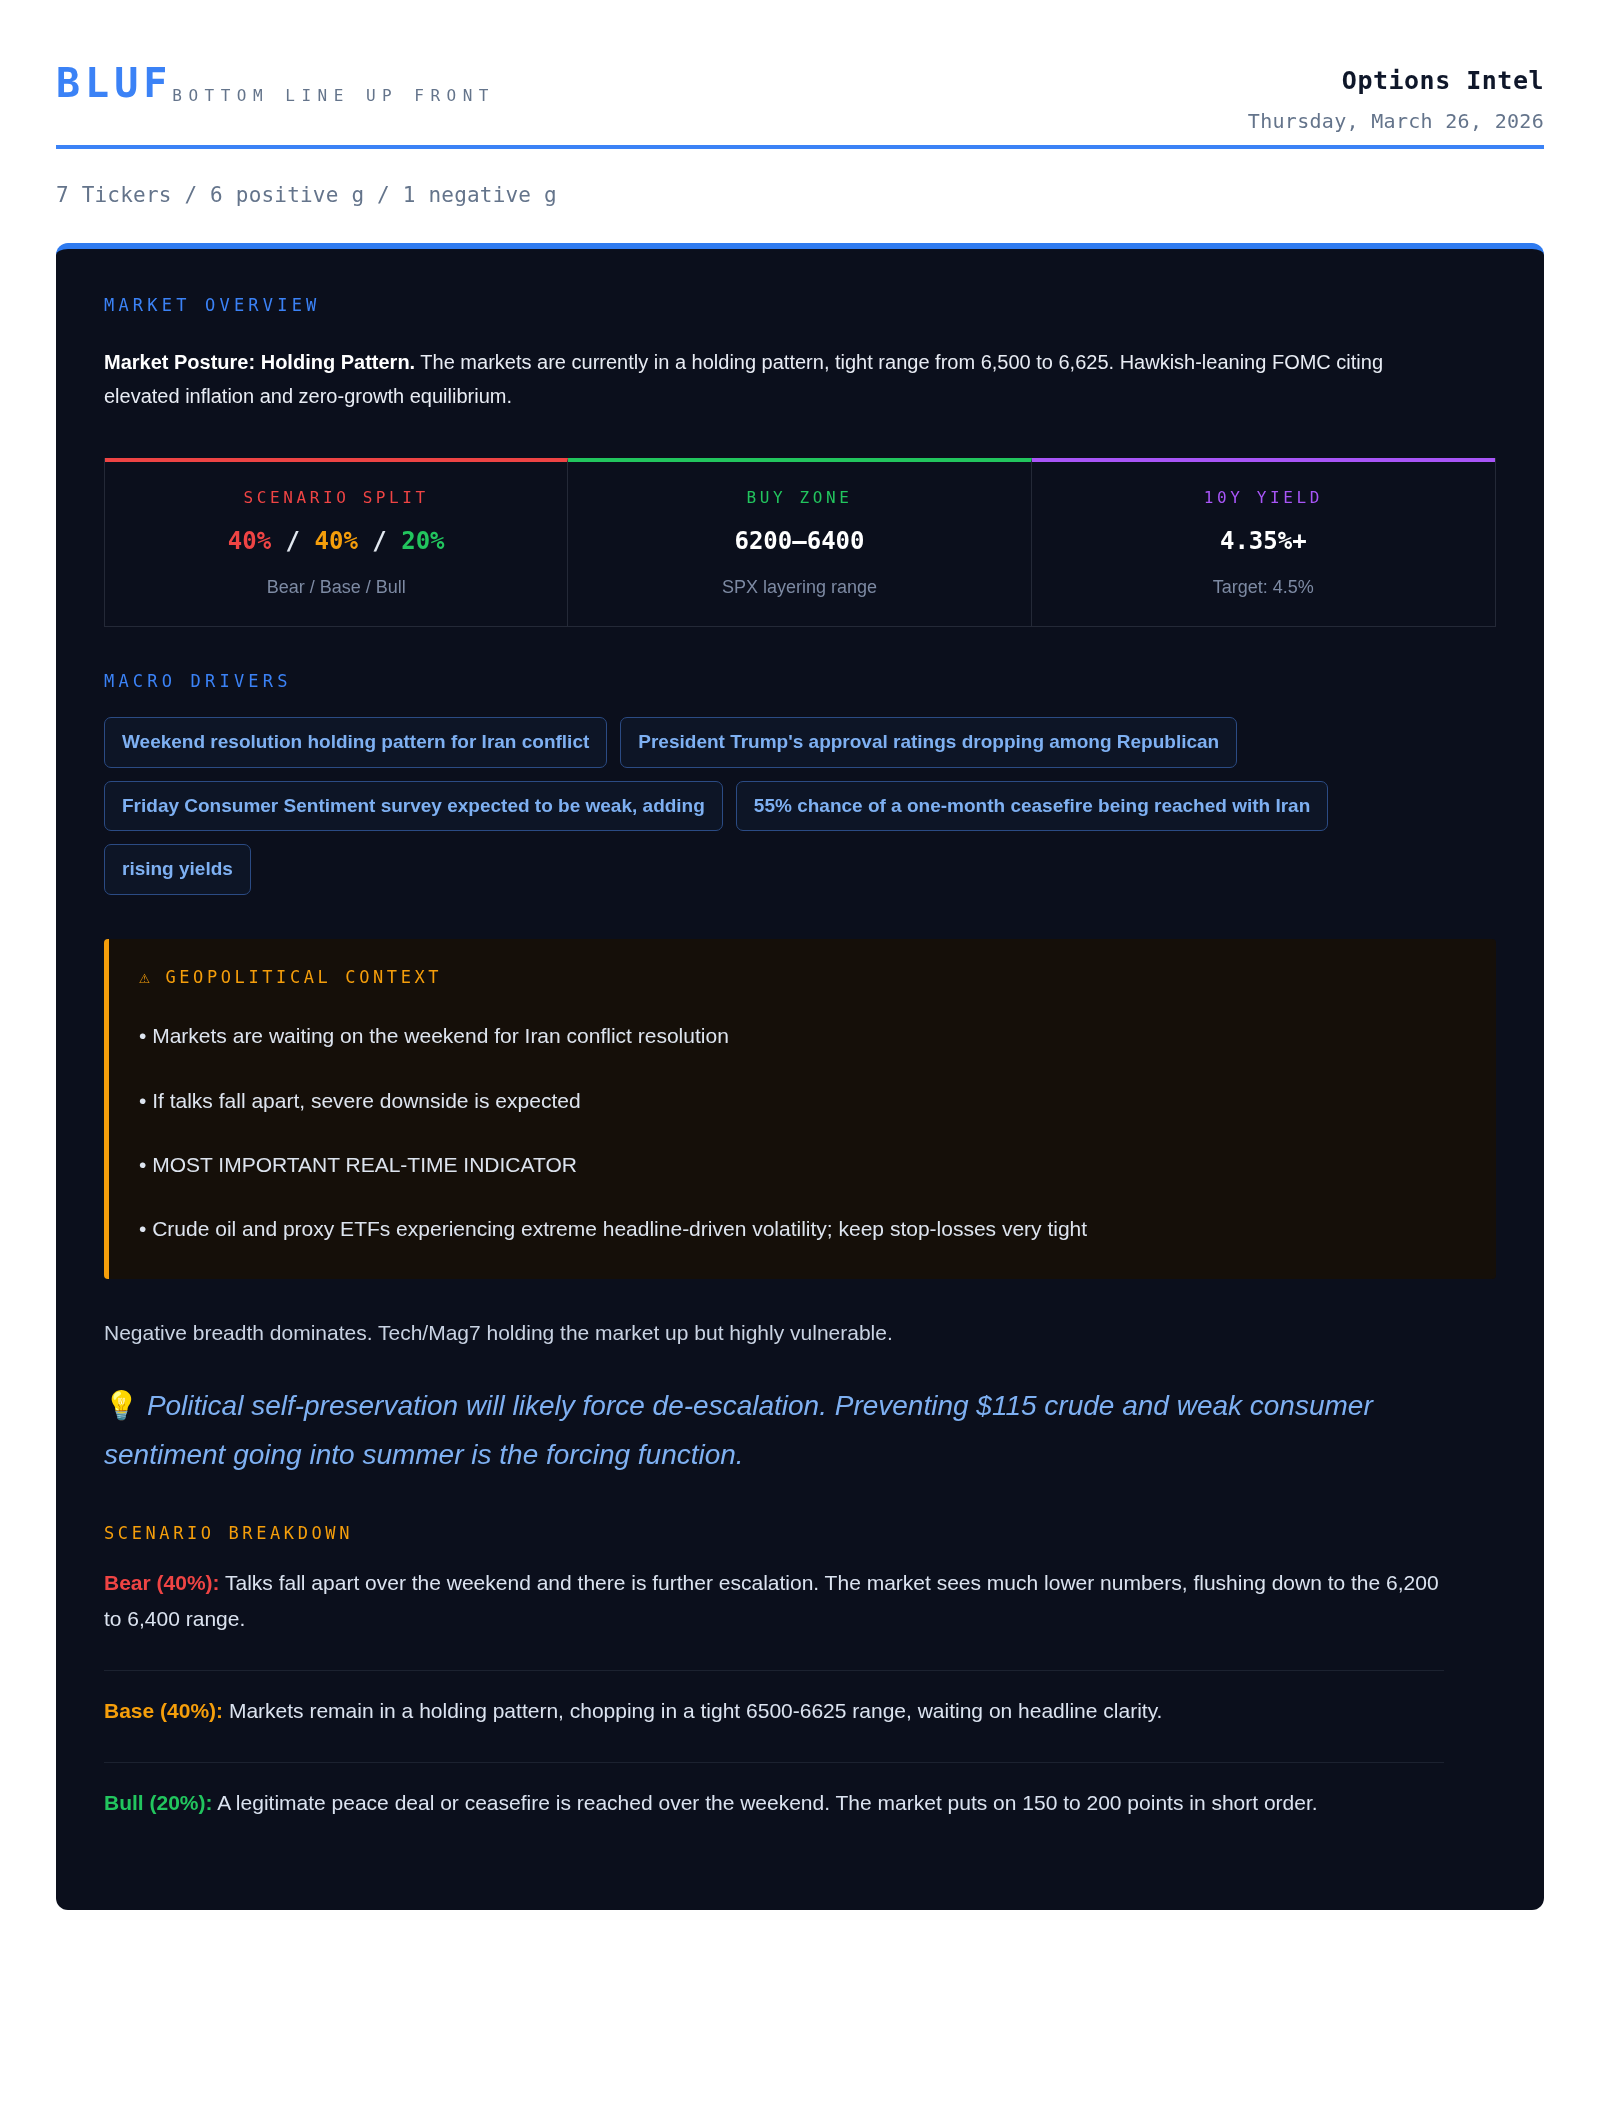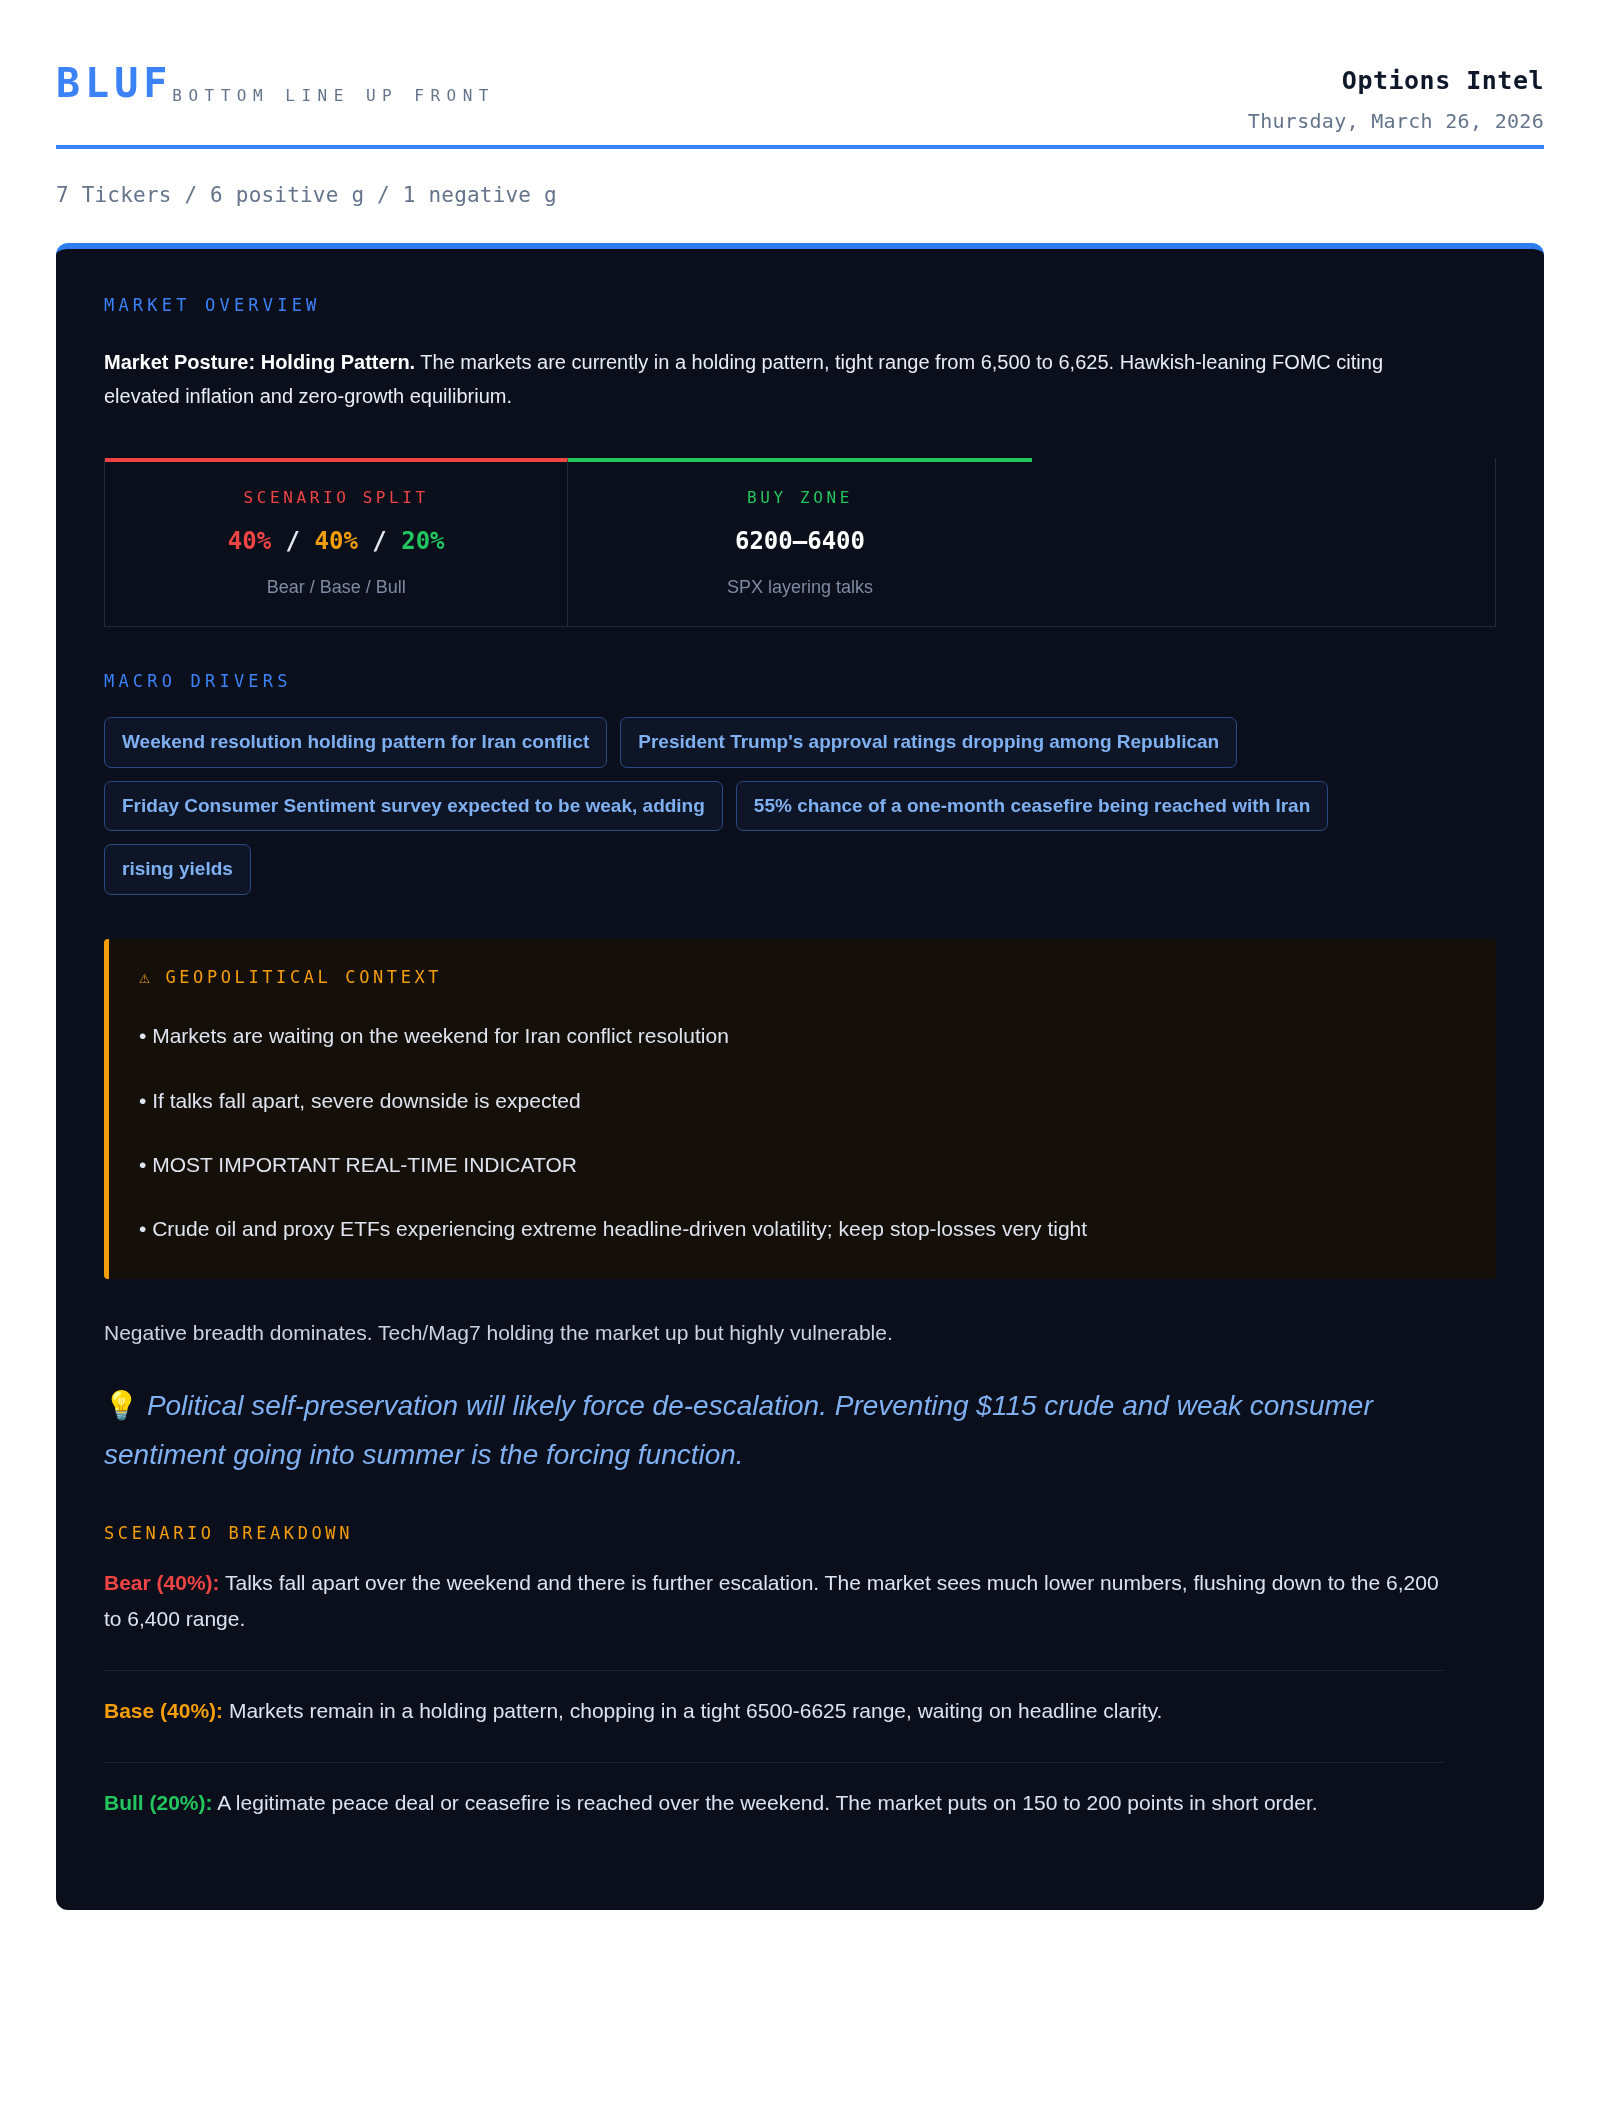--- a/index.html
+++ b/index.html
@@ -265,23 +265,28 @@
         <span class="v-base">40%</span>
         <span class="v-sep">/</span>
         <span class="v-bull">20%</span>
       </div>
       <div class="stat-note">Bear / Base / Bull</div>
     </div>
 
     <div class="stat-cell c-green">
       <div class="stat-label">BUY ZONE</div>
       <div class="stat-value">6200–6400</div>
-      <div class="stat-note">SPX layering talks</div>
+      <div class="stat-note">SPX layering range</div>
     </div>
 
+    <div class="stat-cell c-purple">
+      <div class="stat-label">10Y YIELD</div>
+      <div class="stat-value">4.35%+</div>
+      <div class="stat-note">Target: 4.5%</div>
+    </div>
 
   </div>
 
   <div class="section-label macro-label">MACRO DRIVERS</div>
   <div class="chip-wrap">
     <div class="chip">Weekend resolution holding pattern for Iran conflict</div>
     <div class="chip">President Trump's approval ratings dropping among Republican</div>
     <div class="chip">Friday Consumer Sentiment survey expected to be weak, adding</div>
     <div class="chip">55% chance of a one-month ceasefire being reached with Iran</div>
     <div class="chip">rising yields</div>

